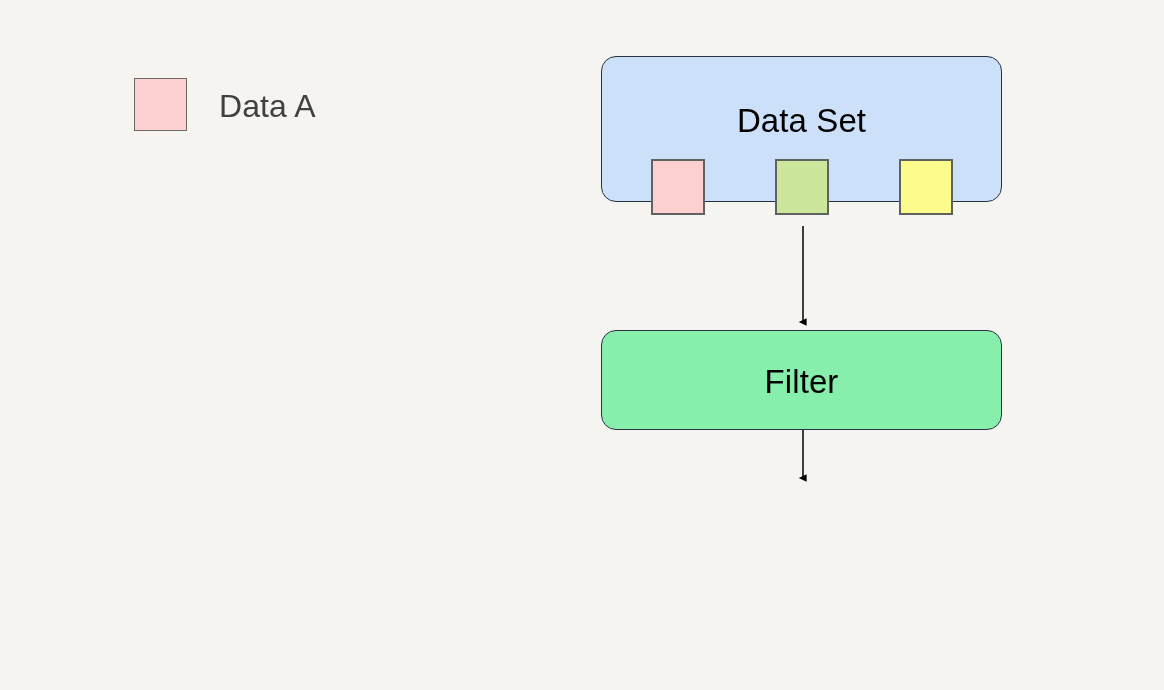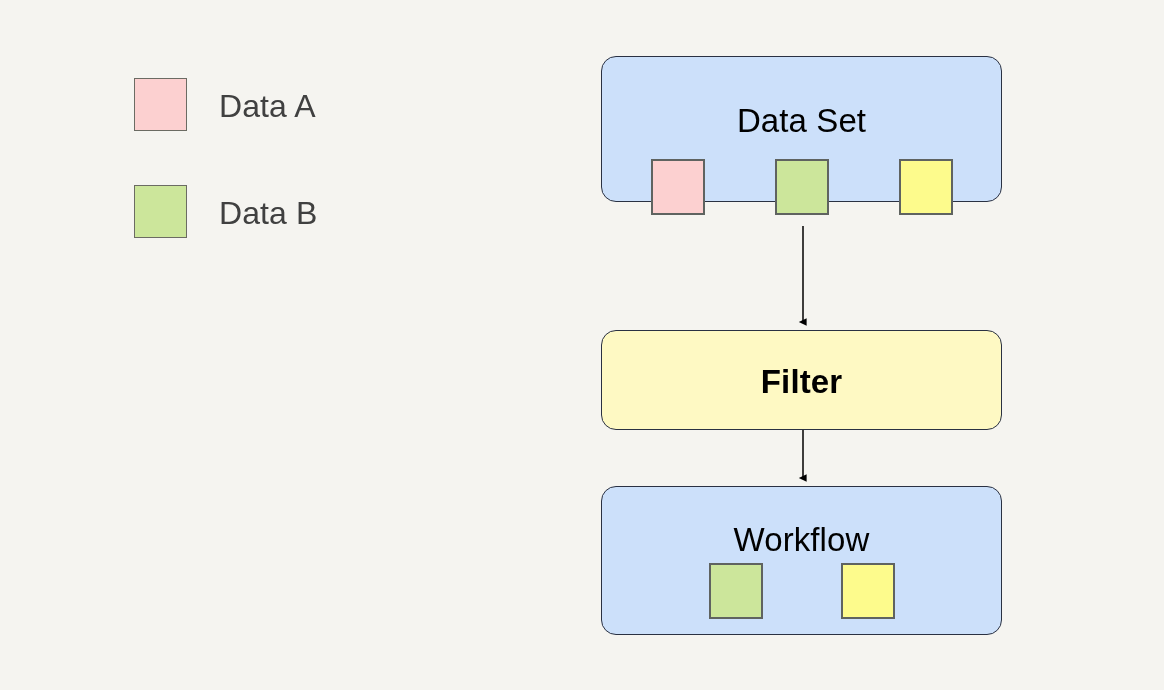--- a/index.html
+++ b/index.html
@@ -134,48 +134,37 @@
 
 <div id="canvas">
 
   <div class="legend">
 
     <div class="legend-row">
       <span class="legend-swatch" style="background:#fcd0d0;"></span>
       <span class="legend-label">Data A</span>
     </div>
 
-    <div class="legend-row">
-      <span class="legend-swatch" style="background:#cce69b;"></span>
-      <span class="legend-label">Data B</span>
-    </div>
 
 
   </div>
 
   <div class="node" id="node-dataset" style="background: rgb(204, 224, 250); border-color: rgb(42, 49, 66);">
     <div class="node-title">Data Set</div>
     <div class="node-chips">
       <span class="chip" style="background: rgb(252, 208, 208); border-color: rgb(95, 99, 96);"></span>
       <span class="chip" style="background: rgb(204, 230, 155); border-color: rgb(95, 99, 96);"></span>
       <span class="chip" style="background: rgb(253, 251, 140); border-color: rgb(95, 99, 96);"></span>
     </div>
   </div>
 
-  <div class="node" id="node-filter" style="background: #fef9c3; border-color: rgb(42, 49, 66); font-weight: bold;">
+  <div class="node" id="node-filter" style="background: #86efac; border-color: rgb(42, 49, 66);">
     <div class="node-title">Filter</div>
   </div>
 
-  <div class="node" id="node-workflow" style="background: rgb(204, 224, 250); border-color: rgb(42, 49, 66);">
-    <div class="node-title">Workflow</div>
-    <div class="node-chips">
-      <span class="chip" style="background: rgb(204, 230, 155); border-color: rgb(95, 99, 96);"></span>
-      <span class="chip" style="background: rgb(253, 251, 140); border-color: rgb(95, 99, 96);"></span>
-    </div>
-  </div>
 
   <svg id="connectors" viewBox="0 0 1164 690">
     <defs>
       <marker id="arrowhead" markerWidth="9" markerHeight="9" refX="4.2" refY="4.2" orient="auto" markerUnits="userSpaceOnUse">
         <path d="M0.4,0.6 L8.0,0.6 L4.2,8.4 Z" fill="#000000"></path>
       </marker>
     </defs>
     <line x1="803" y1="226" x2="803" y2="322" stroke="#000000" stroke-width="1.5" marker-end="url(#arrowhead)"></line>
     <line x1="803" y1="430" x2="803" y2="478" stroke="#000000" stroke-width="1.5" marker-end="url(#arrowhead)"></line>
   </svg>

